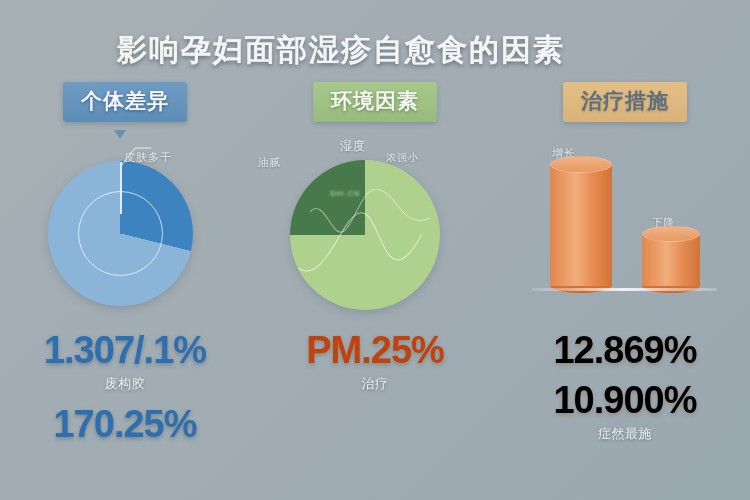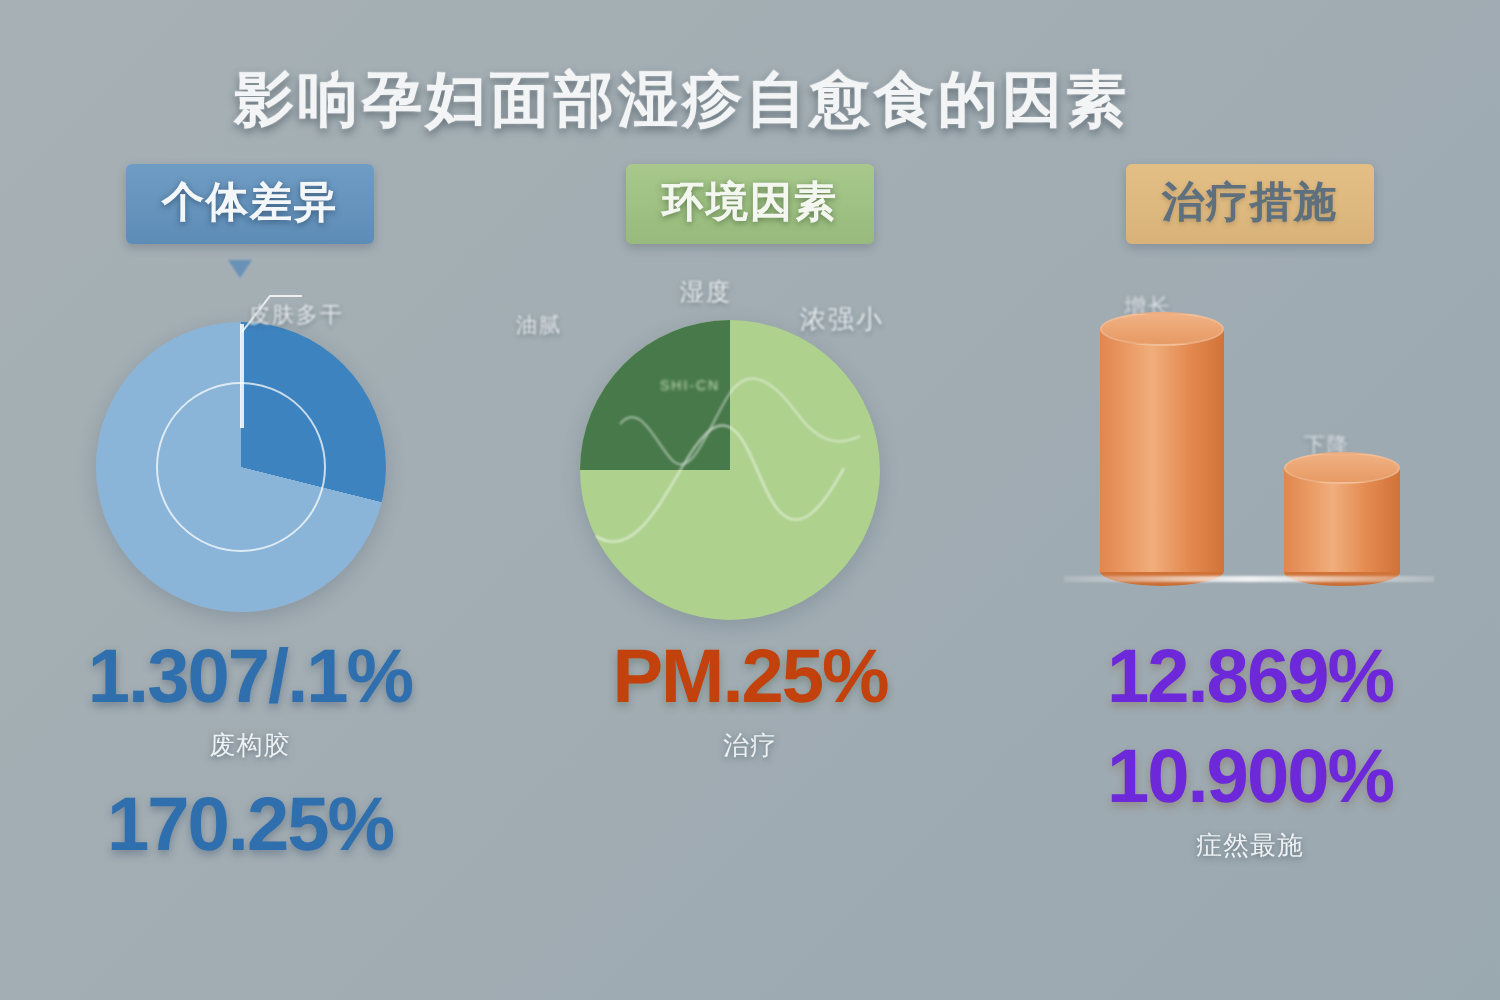--- a/index.html
+++ b/index.html
@@ -122,22 +122,22 @@
     position:absolute; left:8px; top:20px;
     font-size:10.5px; color:#e9edf0; letter-spacing:1px;
     text-shadow:0 1px 2px rgba(50,70,85,.5); filter:blur(.6px); white-space:nowrap;
   }
   #label-humidity{
     position:absolute; left:90px; top:2px;
     font-size:12px; color:#edf1f3; letter-spacing:1px;
     text-shadow:0 1px 2px rgba(50,70,85,.5); filter:blur(.6px); white-space:nowrap;
   }
   #label-concentration{
-    position:absolute; left:150px; top:15px;
-    font-size:13px; color:#e9edf0; letter-spacing:1px;
+    position:absolute; left:136px; top:15px;
+    font-size:10px; color:#e9edf0; letter-spacing:1px;
     text-shadow:0 1px 2px rgba(50,70,85,.5); filter:blur(.6px); white-space:nowrap;
   }
   #green-inner-text{
     position:absolute; left:80px; top:54px;
     font-size:7px; color:#c9ddbe; letter-spacing:1px;
     filter:blur(.8px); white-space:nowrap;
   }
 
   
   .cyl{ position:absolute; filter:blur(.3px); }
@@ -162,49 +162,49 @@
   #bar-tall .bottom{ height:15px; bottom:-7px; }
   #bar-short{ left:142px; top:98px; width:58px; height:52px; }
   #bar-short .top{ height:16px; top:-8px; }
   #bar-short .bottom{ height:14px; bottom:-7px; }
   #bar-baseline{
     position:absolute; left:32px; top:152px; width:185px; height:2.5px;
     background:linear-gradient(90deg,rgba(255,255,255,.15),rgba(255,255,255,.85),rgba(255,255,255,.2));
     filter:blur(.5px);
   }
   #label-growth{
-    position:absolute; left:62px; top:10px;
+    position:absolute; left:52px; top:10px;
     font-size:11px; color:#e8ecef; letter-spacing:1px;
     text-shadow:0 1px 2px rgba(50,70,85,.5); filter:blur(.7px); white-space:nowrap;
   }
   #label-decline{
     position:absolute; left:152px; top:80px;
     font-size:10.5px; color:#e8ecef; letter-spacing:1px;
     text-shadow:0 1px 2px rgba(50,70,85,.5); filter:blur(.7px); white-space:nowrap;
   }
 
   
   .stat-block{ width:250px; text-align:center; }
-  .stat-primary{ margin-top:9px; }
+  .stat-primary{ margin-top:20px; }
   .stat-secondary{ margin-top:12px; }
   .stat-number{
     font-size:38px; font-weight:bold; letter-spacing:-1px;
     line-height:1; display:inline-block;
     filter:blur(.3px);
   }
   .stat-caption{
     display:block; margin-top:6px;
     font-size:13px; color:#eef1f3; letter-spacing:.5px;
     text-shadow:0 1px 3px rgba(45,65,80,.55);
     filter:blur(.25px);
   }
   .stat-caption.small{ font-size:13px; }
   .n-blue{ color:#2f6fae; text-shadow:0 2px 4px rgba(35,60,90,.35); }
   .n-green{ color:#c2410c; text-shadow:0 2px 4px rgba(45,70,40,.3); }
-  .n-orange{ color:#6d28d9; text-shadow:0 2px 4px rgba(120,70,35,.3);text-align:center; }
+  .n-orange{ color:#000000; text-shadow:0 2px 4px rgba(120,70,35,.3);text-align:center; }
 </style>
 </head>
 <body>
 
 <div id="title-bar">
   <span class="title-text">影响孕妇面部湿疹自愈食的因素</span>
 </div>
 
 <div class="column" id="col-individual">
 

